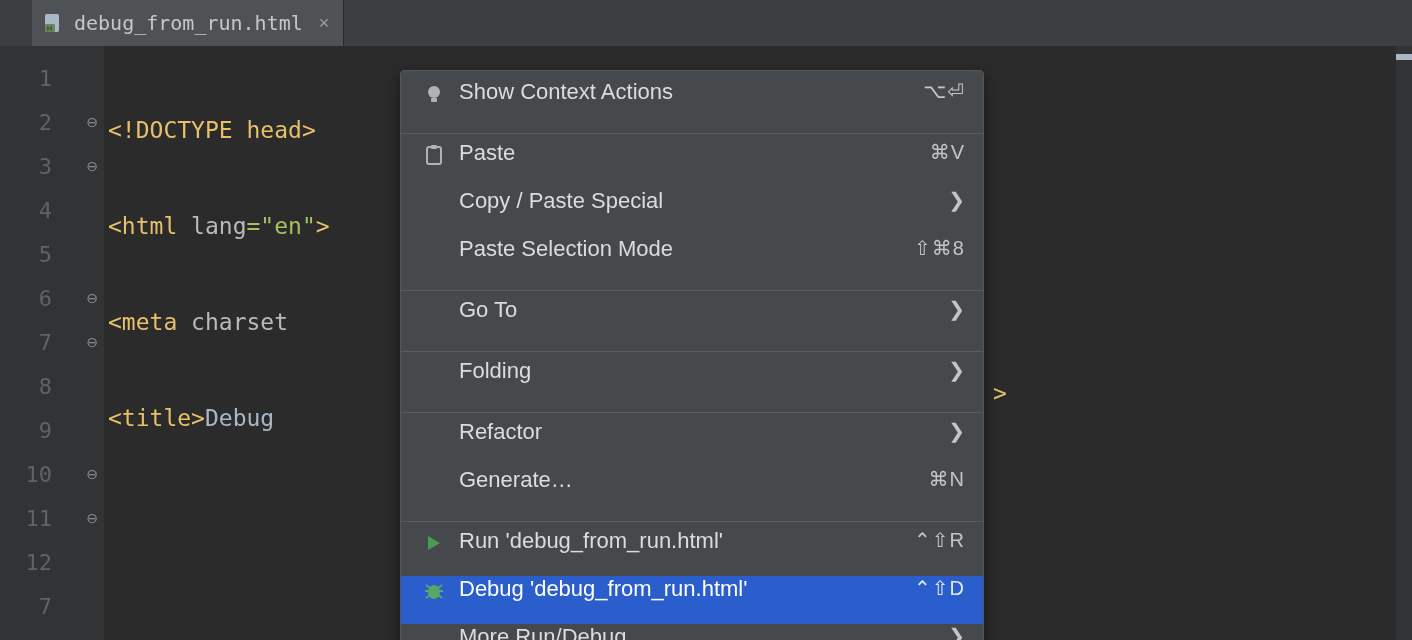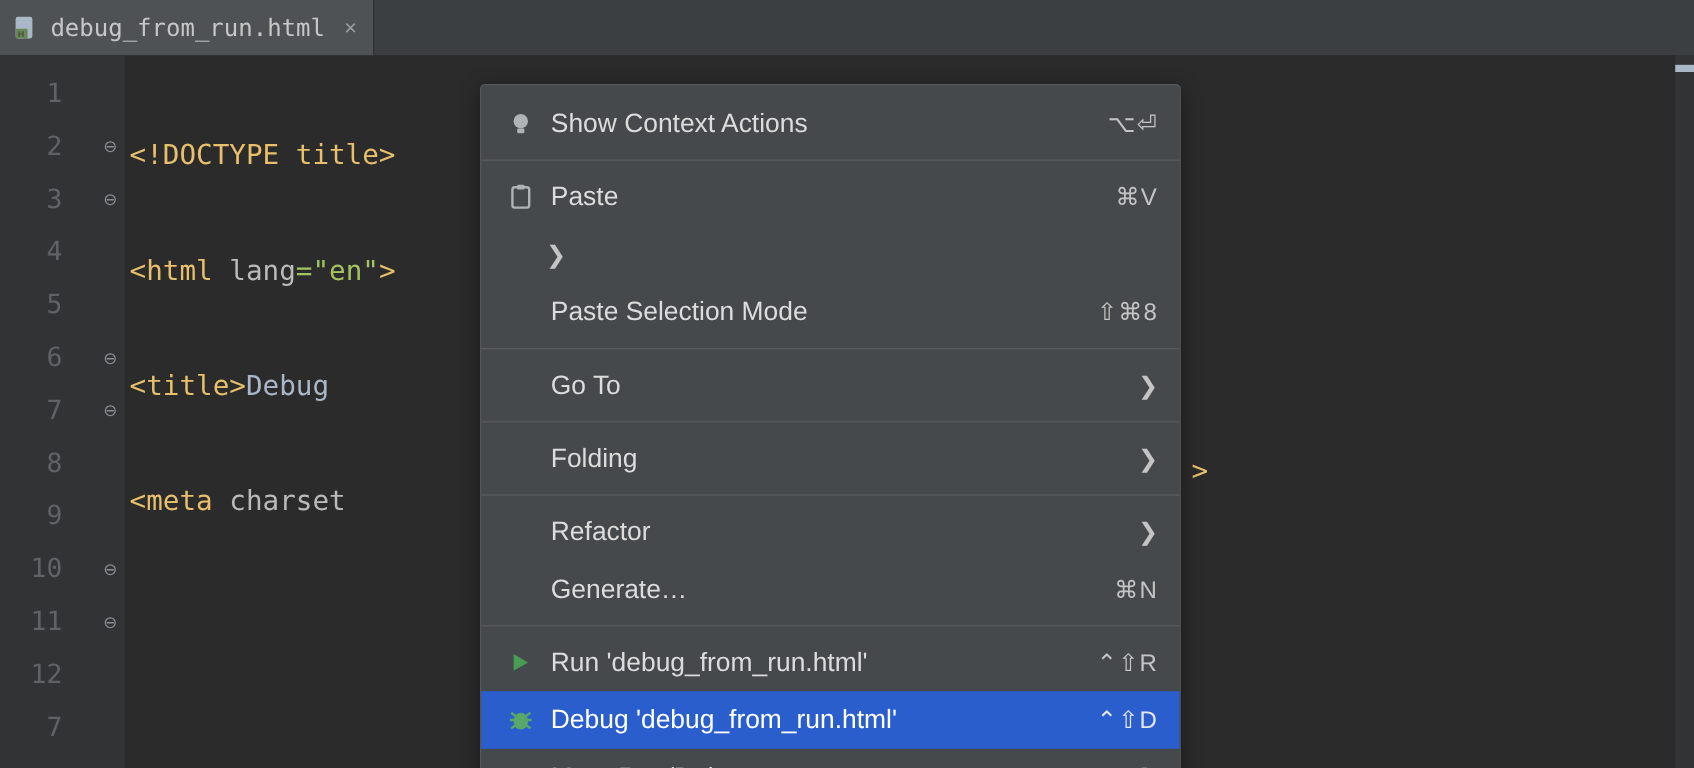--- a/index.html
+++ b/index.html
@@ -20,20 +20,21 @@
     display: flex;
     align-items: stretch;
   }
   .tab {
     display: flex;
     align-items: center;
     padding: 0 14px 0 10px;
     background: #4e5254;
     gap: 10px;
     border-right: 1px solid #2b2b2b;
+    margin-left: 32px;
   }
   .tab-icon { width: 22px; height: 22px; display:flex; align-items:center; justify-content:center;}
   .tab-name { color: #c7c7c7; font-family: Menlo, Consolas, monospace; font-size: 20px;}
   .tab-close { color:#9aa0a1; font-size:18px; margin-left:6px;}
   
   .editor-wrap {
     display: flex;
     height: calc(640px - 46px);
     background: #2b2b2b;
   }
@@ -104,21 +105,21 @@
     top: 70px;
     width: 584px;
     background:#46494b;
     border:1px solid #555759;
     border-radius:4px;
     box-shadow: 0 4px 16px rgba(0,0,0,.4);
     padding: 8px 0;
   }
   .ctx-item {
     display:flex;
-    align-items:center;
+    align-items:flex-start;
     height:48px;
     padding: 0 18px 0 18px;
     color:#dcdcdc;
     font-size:22px;
   }
   .ctx-item .ci-icon {
     width:30px;
     height:30px;
     display:flex;
     align-items:center;
@@ -201,24 +202,24 @@
     <div class="frow">⊖</div>
     <div class="frow"></div>
     <div class="frow"></div>
     <div class="frow">⊖</div>
     <div class="frow">⊖</div>
     <div class="frow"></div>
     <div class="frow"></div>
   </div>
 
   <div class="code">
-    <div class="line"><span class="c-tag">&lt;!DOCTYPE</span><span class="c-tag"> title</span><span class="c-tag">&gt;</span></div>
+    <div class="line"><span class="c-tag">&lt;!DOCTYPE</span><span class="c-tag"> head</span><span class="c-tag">&gt;</span></div>
     <div class="line"><span class="c-tag">&lt;html</span><span class="c-attr"> lang</span><span class="c-str">=</span><span class="c-str">"en"</span><span class="c-tag">&gt;</span></div>
+    <div class="line indent2"><span class="c-tag">&lt;meta</span><span class="c-attr"> charset</span></div>
     <div class="line indent2"><span class="c-tag">&lt;title&gt;</span><span class="c-text">Debug </span></div>
-    <div class="line indent2"><span class="c-tag">&lt;meta</span><span class="c-attr"> charset</span></div>
     
     
     
     
     
   </div>
 
   <div class="right-strip">
     <div class="m"></div>
   </div>
@@ -247,20 +248,21 @@
           <rect x="3" y="3" width="14" height="17" rx="2" fill="none" stroke="#b0b3b5" stroke-width="2"></rect>
           <rect x="7" y="1" width="6" height="4" rx="1" fill="#b0b3b5"></rect>
         </svg>
     </span>
     <span class="ci-label">Paste</span>
     <span class="ci-short">⌘V</span>
   </div>
 
   <div class="ctx-item">
     <span class="ci-icon"></span>
+    <span class="ci-label">Copy / Paste Special</span>
     <span class="ci-arrow">❯</span>
   </div>
 
   <div class="ctx-item">
     <span class="ci-icon"></span>
     <span class="ci-label">Paste Selection Mode</span>
     <span class="ci-short">⇧⌘8</span>
   </div>
 
   <div class="ctx-sep"></div>

